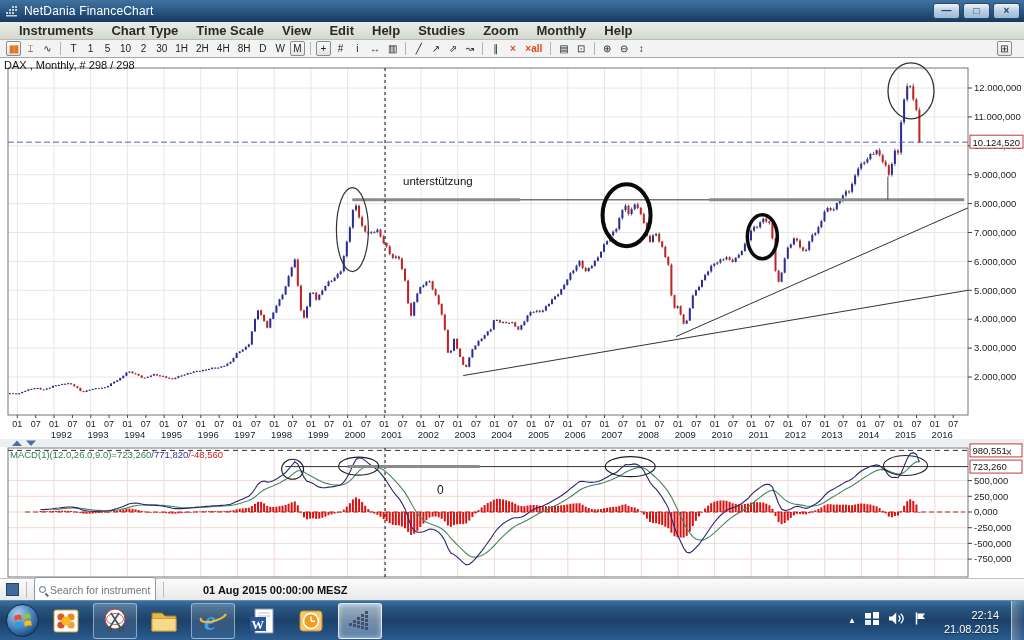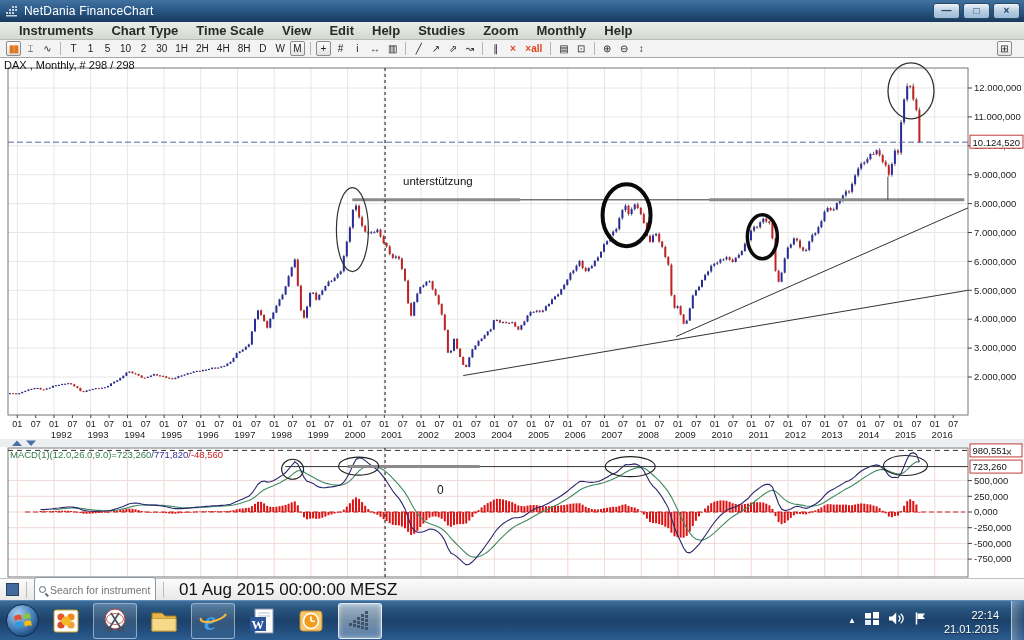--- a/index.html
+++ b/index.html
@@ -41,21 +41,21 @@
   .statusbar{position:absolute;top:578px;left:0;width:1024px;height:22px;
     background:linear-gradient(#fbfbfb,#e9e9e9);border-top:1px solid #c2c2c2;
     display:flex;align-items:center;gap:7px;padding-left:6px;}
   .bluesq{width:13px;height:13px;background:#41699c;border:1px solid #27425f;}
   .ssep{width:1px;height:16px;background:#bbb;}
   .search-box{display:flex;align-items:center;width:122px;height:17px;border:1px solid #8d9aa6;
     border-radius:3px;background:#fff;padding:12px 4px;gap:4px;}
   .lens{width:7px;height:7px;border:1.4px solid #5a6672;border-radius:50%;position:relative;flex:none;}
   .lens:after{content:"";position:absolute;width:4px;height:1.5px;background:#5a6672;transform:rotate(45deg);left:5px;top:6.5px;}
   .search-box input{border:none;outline:none;width:100%;font-size:10.5px;color:#444;background:transparent;font-family:"Liberation Sans",sans-serif;}
-  .status-time{font-size:17px;font-weight:400;color:#111;padding-left:8px;}
+  .status-time{font-size:11px;font-weight:700;color:#111;padding-left:8px;margin-left:24px;}
 
   
   .taskbar{position:absolute;top:600px;left:0;width:1024px;height:40px;
     background:linear-gradient(#3f6f9f 0%,#29567f 18%,#1c416a 50%,#235080 80%,#2c5d90 100%);
     display:flex;align-items:center;padding-left:6px;gap:5px;border-top:1px solid #5f8cb4;}
   .orb{width:33px;height:33px;border-radius:50%;flex:none;
     background:radial-gradient(circle at 35% 28%,#aacdf0,#4a82bc 48%,#143e6e 85%);
     border:1px solid #0d2b4c;display:flex;align-items:center;justify-content:center;}
   .app{width:44px;height:36px;border-radius:3px;display:flex;align-items:center;justify-content:center;flex:none;}
   .app.framed{border:1px solid rgba(255,255,255,.45);background:linear-gradient(rgba(255,255,255,.20),rgba(255,255,255,.04));}
@@ -1418,17 +1418,17 @@
           <path d="M1 5.5 h3.2 l4 -4 v12 l-4 -4 H1 z" fill="#fff"></path>
           <path d="M10.5 4.5 q3 3 0 6" stroke="#fff" fill="none" stroke-width="1.3"></path>
           <path d="M12.7 2.8 q5 4.7 0 9.4" stroke="#fff" fill="none" stroke-width="1.3"></path>
         </svg></span>
     <span><svg width="15" height="15">
           <path d="M3.5 1.5 v12" stroke="#fff" stroke-width="1.5"></path>
           <path d="M4.5 2.5 h7.5 l-2.2 2.7 2.2 2.7 H4.5 z" fill="#fff"></path>
         </svg></span>
     <span class="clock">
       <div>22:14</div>
-      <div>21.01.2015</div>
+      <div>21.08.2015</div>
     </span>
     <span class="show-desktop"></span>
   </span>
 </div>
 
 </body></html>

